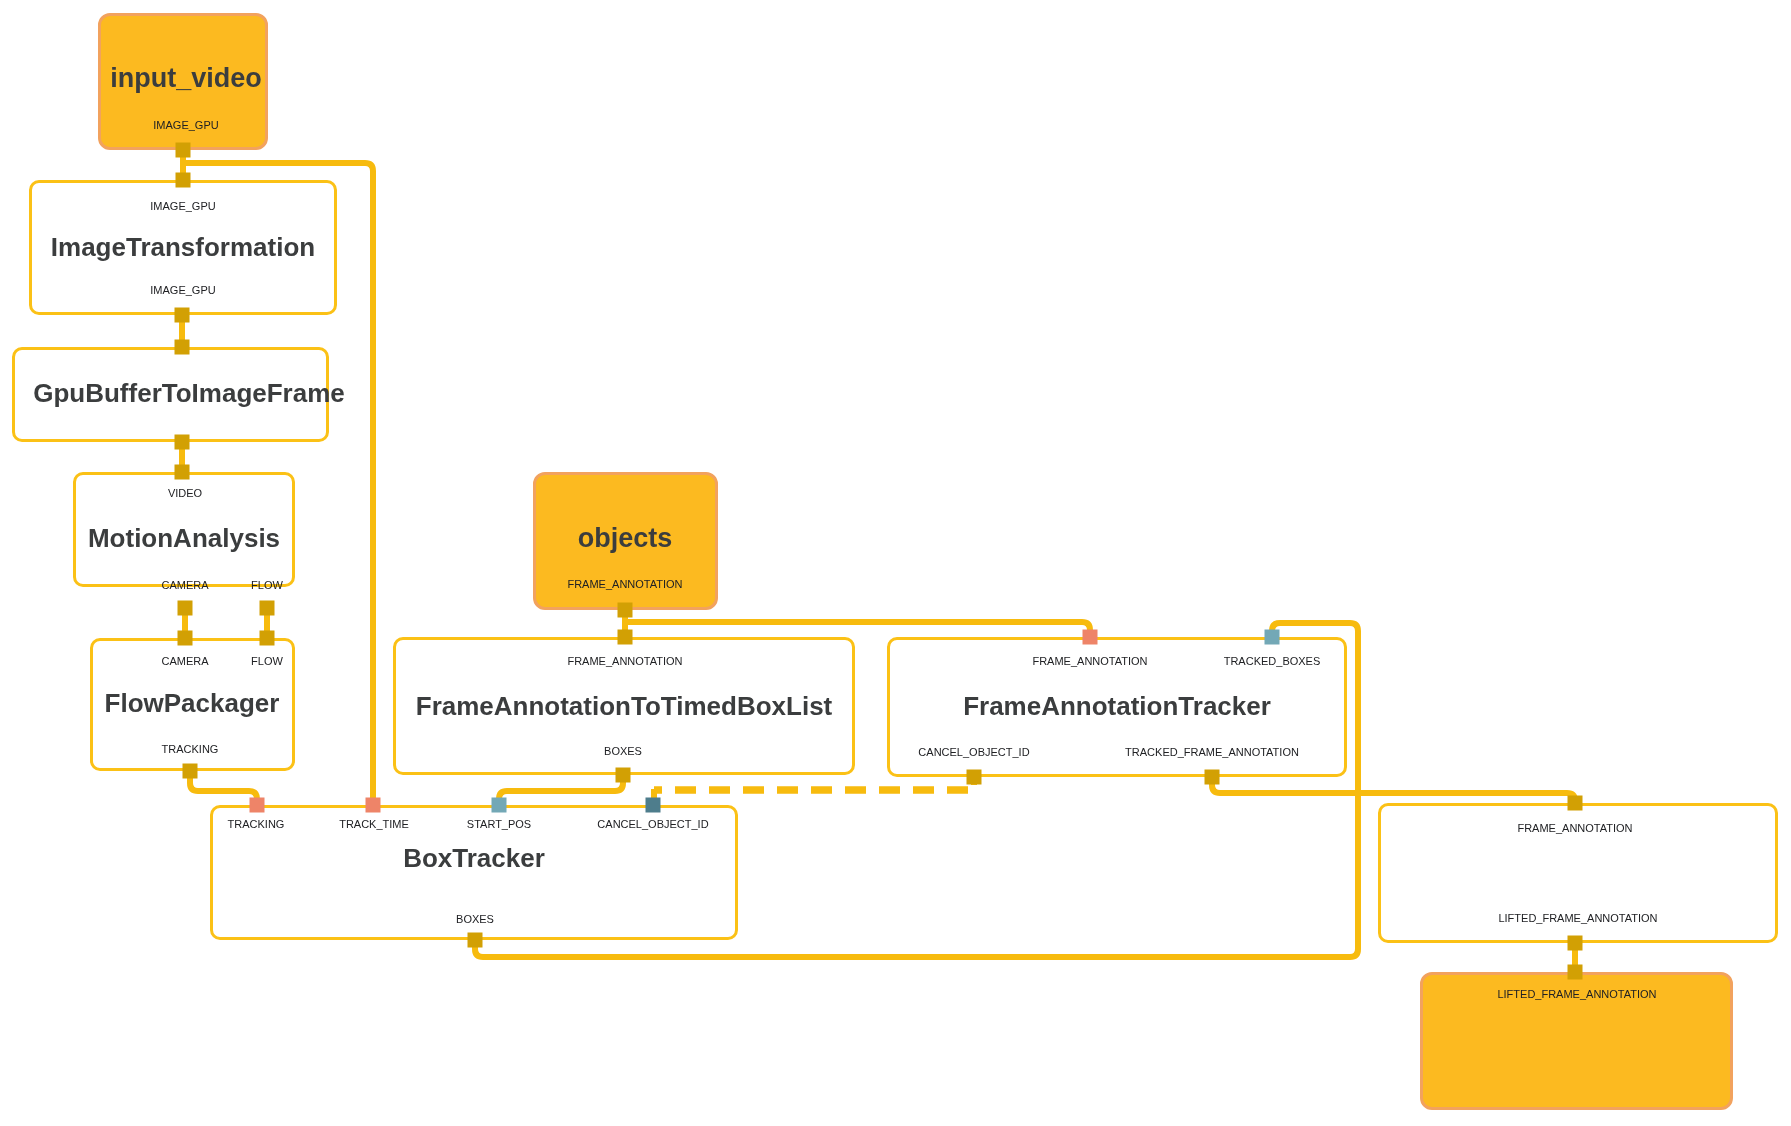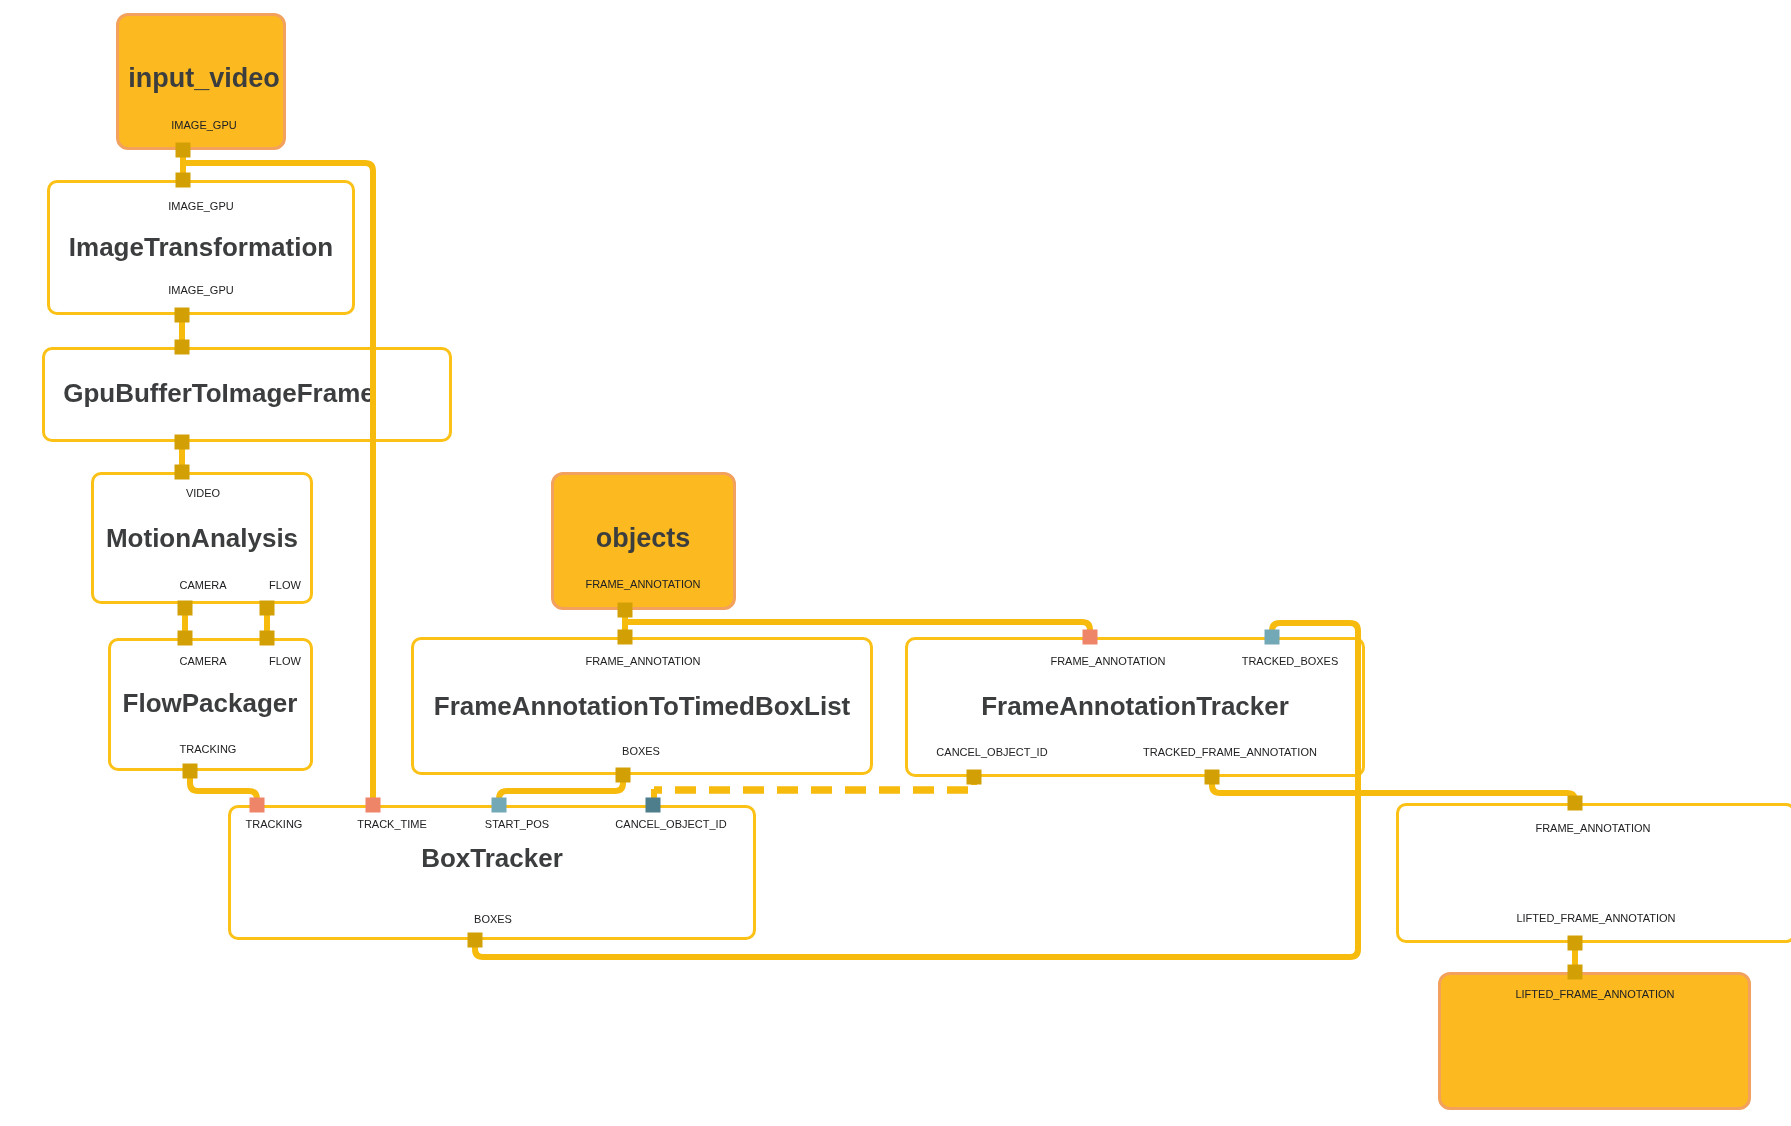--- a/index.html
+++ b/index.html
@@ -15,21 +15,21 @@
     --label-text:#202124;
     --canvas-bg:#FFFFFF;
   }
   html,body{margin:0;padding:0;background:var(--canvas-bg);}
   #canvas{
     position:relative;width:1791px;height:1126px;background:var(--canvas-bg);
     font-family:"Liberation Sans",sans-serif;overflow:hidden;
   }
   .node{
     position:absolute;background:#fff;border:3px solid var(--node-border);
-    border-radius:10px;box-sizing:border-box;margin-left:18px;
+    border-radius:10px;box-sizing:border-box;
   }
   .node.src{
     background:var(--source-fill);border:3px solid var(--source-border);border-radius:12px;
   }
   .title{
     position:absolute;transform:translate(-50%,-50%);font-weight:bold;font-size:26px;
     color:var(--title-text);white-space:nowrap;letter-spacing:0;
   }
   .src .title{font-size:27px;}
   .plabel{
@@ -53,25 +53,25 @@
     <div class="title" style="left:85px;top:62px">input_video</div>
     <div class="plabel" style="left:85px;top:109px">IMAGE_GPU</div>
   </div>
 
   <div class="node" style="left:29px;top:180px;width:308px;height:135px">
     <div class="plabel" style="left:151px;top:23px">IMAGE_GPU</div>
     <div class="title" style="left:151px;top:64px">ImageTransformation</div>
     <div class="plabel" style="left:151px;top:107px">IMAGE_GPU</div>
   </div>
 
-  <div class="node" style="left:24px;top:347px;width:410px;height:95px">
+  <div class="node" style="left:12px;top:347px;width:317px;height:95px">
     <div class="title" style="left:174px;top:43px">GpuBufferToImageFrame</div>
   </div>
 
-  <div class="node" style="left:73px;top:472px;width:222px;height:132px">
+  <div class="node" style="left:73px;top:472px;width:222px;height:115px">
     <div class="plabel" style="left:109px;top:18px">VIDEO</div>
     <div class="title" style="left:108px;top:63px">MotionAnalysis</div>
     <div class="plabel" style="left:109px;top:110px">CAMERA</div>
     <div class="plabel" style="left:191px;top:110px">FLOW</div>
   </div>
 
   <div class="node" style="left:90px;top:638px;width:205px;height:133px">
     <div class="plabel" style="left:92px;top:20px">CAMERA</div>
     <div class="plabel" style="left:174px;top:20px">FLOW</div>
     <div class="title" style="left:99px;top:62px">FlowPackager</div>

